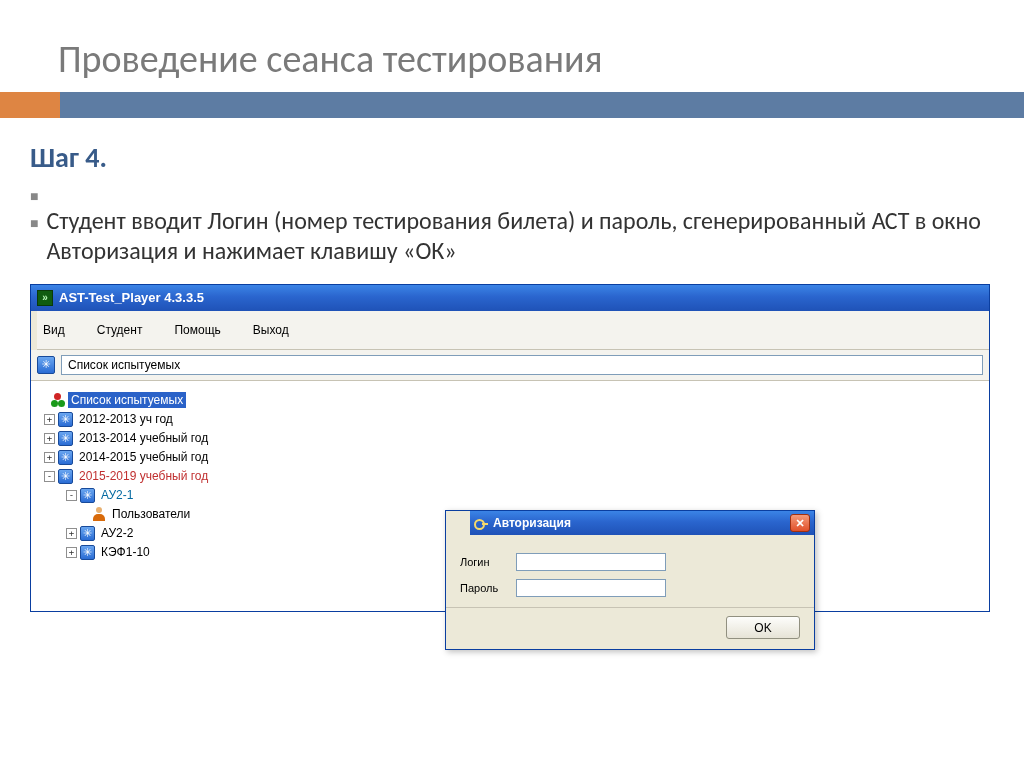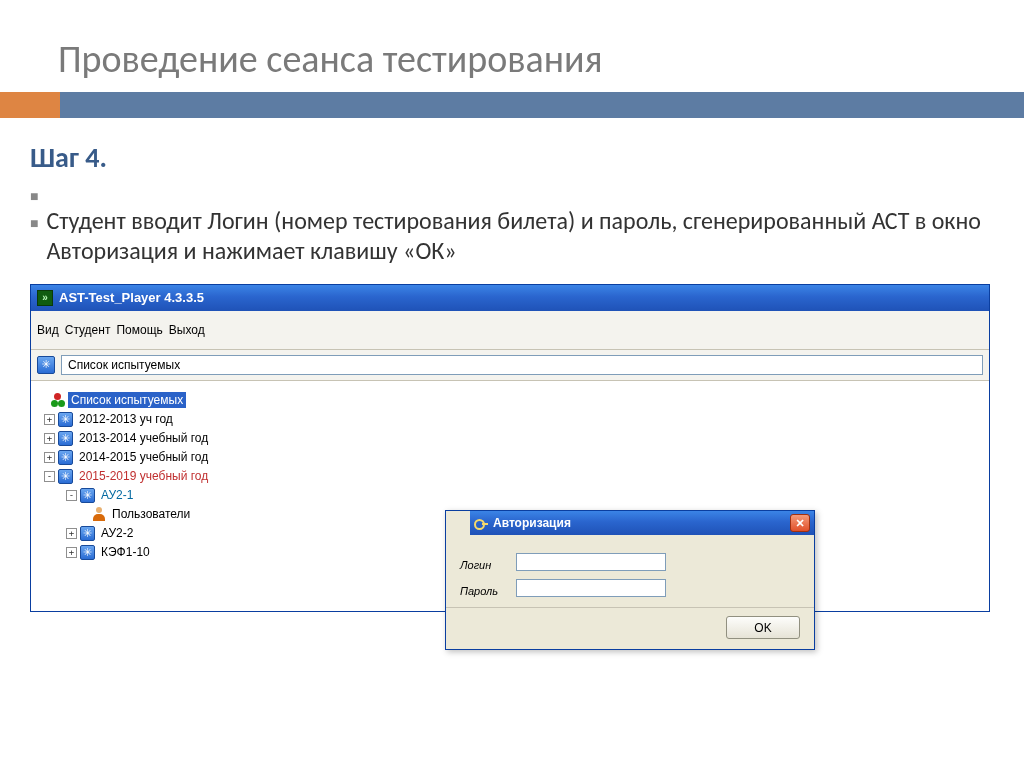--- a/index.html
+++ b/index.html
@@ -51,21 +51,22 @@
     border: 1px solid #0a3a0a;
     margin-right: 6px;
     display: flex; align-items: center; justify-content: center;
     color: #b6f7b6; font-size: 10px; line-height: 1;
   }
   .win-menubar {
     background: #f4f3ee;
     border-bottom: 1px solid #c7c3b4;
     padding: 12px 6px;
     display: flex;
-    gap: 6px;
+    gap: 32px;
+    margin-left: 6px;
   }
   .win-menu-item { font-size: 12px; }
   .win-toolbar {
     background: #f4f3ee;
     border-bottom: 1px solid #c7c3b4;
     padding: 5px 6px;
     display: flex;
     align-items: center;
     gap: 6px;
   }
@@ -164,21 +165,21 @@
     margin-left: auto;
     width: 20px; height: 18px;
     background: linear-gradient(to bottom, #f49a7a, #e1502a);
     border: 1px solid #a03010;
     border-radius: 3px;
     color: #fff; font-weight: bold;
     display: flex; align-items: center; justify-content: center;
     font-size: 11px;
   }
   .auth-body { padding: 18px 14px 10px 14px; }
-  .form-row { display: flex; align-items: flex-end; margin-bottom: 8px; font-style: italic; }
+  .form-row { display: flex; align-items: center; margin-bottom: 8px; }
   .form-label { width: 56px; font-size: 11px; }
   .form-input {
     border: 1px solid #7f9db9; background:#fff; height: 18px; width: 150px;
   }
   .auth-sep { border-top: 1px solid #c7c3b4; margin: 10px -14px 8px -14px; }
   .auth-footer { display:flex; justify-content:flex-end; }
   .ok-button {
     width: 74px; height: 23px;
     background: linear-gradient(to bottom, #fdfdfb, #e6e3d6);
     border: 1px solid #919080;

